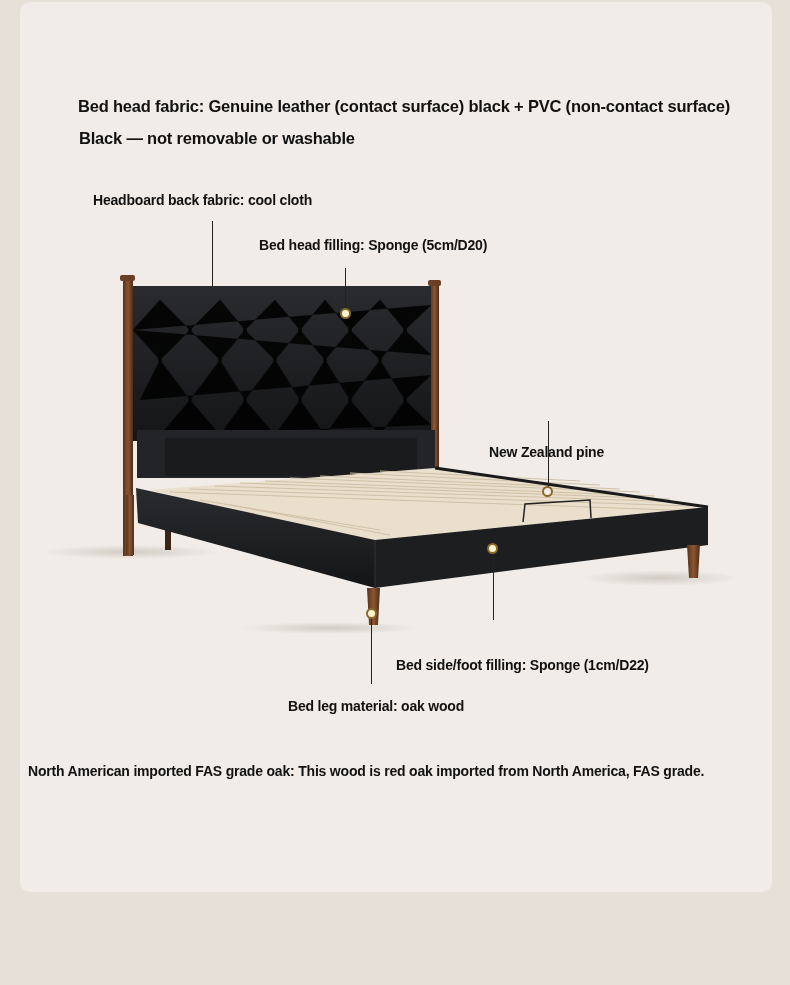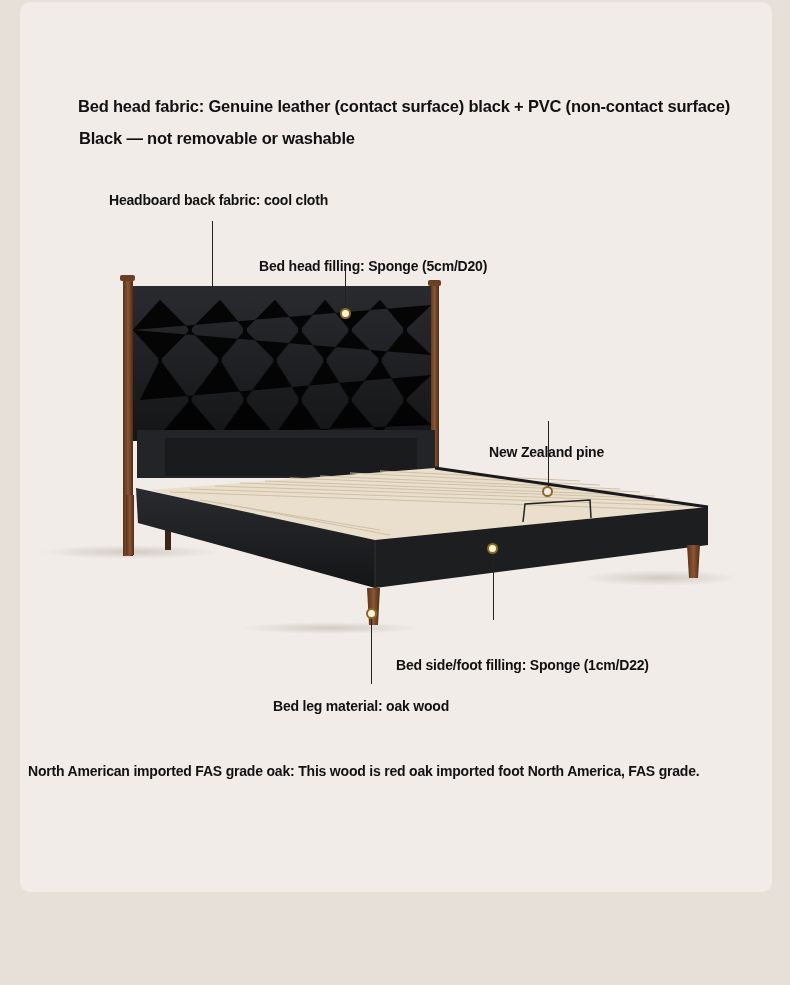--- a/index.html
+++ b/index.html
@@ -126,19 +126,19 @@
 
 <div class="line" style="left:548px; top:421px; height:66px;"></div>
 <div class="dot" style="left:542px; top:486px; background:#f1ece8;"></div>
 
 <div class="line" style="left:493px; top:554px; height:66px;"></div>
 <div class="dot" style="left:487px; top:543px;"></div>
 
 <div class="line" style="left:371px; top:618px; height:66px;"></div>
 <div class="dot" style="left:366px; top:608px;"></div>
 
-<div class="label lbl" style="left:93px; top:192px;margin-left:16px;">Headboard back fabric: cool cloth</div>
-<div class="label lbl" style="left:259px; top:258px;">Bed head filling: Sponge (5cm/D20)</div>
+<div class="label lbl" style="left:93px; top:192px;">Headboard back fabric: cool cloth</div>
+<div class="label lbl" style="left:259px; top:237px;">Bed head filling: Sponge (5cm/D20)</div>
 <div class="label lbl" style="left:489px; top:397px;margin-top:47px;">New Zealand pine</div>
 <div class="label lbl" style="left:396px; top:633px;margin-top:24px;">Bed side/foot filling: Sponge (1cm/D22)</div>
-<div class="label lbl" style="left:273px; top:698px;text-align:center;">Bed leg material: oak wood</div>
+<div class="label lbl" style="left:288px; top:698px;text-align:center;">Bed leg material: oak wood</div>
 
-<div class="label lbl" style="left:28px; top:763px;">North American imported FAS grade oak: This wood is red oak imported foot North America, FAS grade.</div>
+<div class="label lbl" style="left:28px; top:763px;">North American imported FAS grade oak: This wood is red oak imported from North America, FAS grade.</div>
 
 </body></html>

